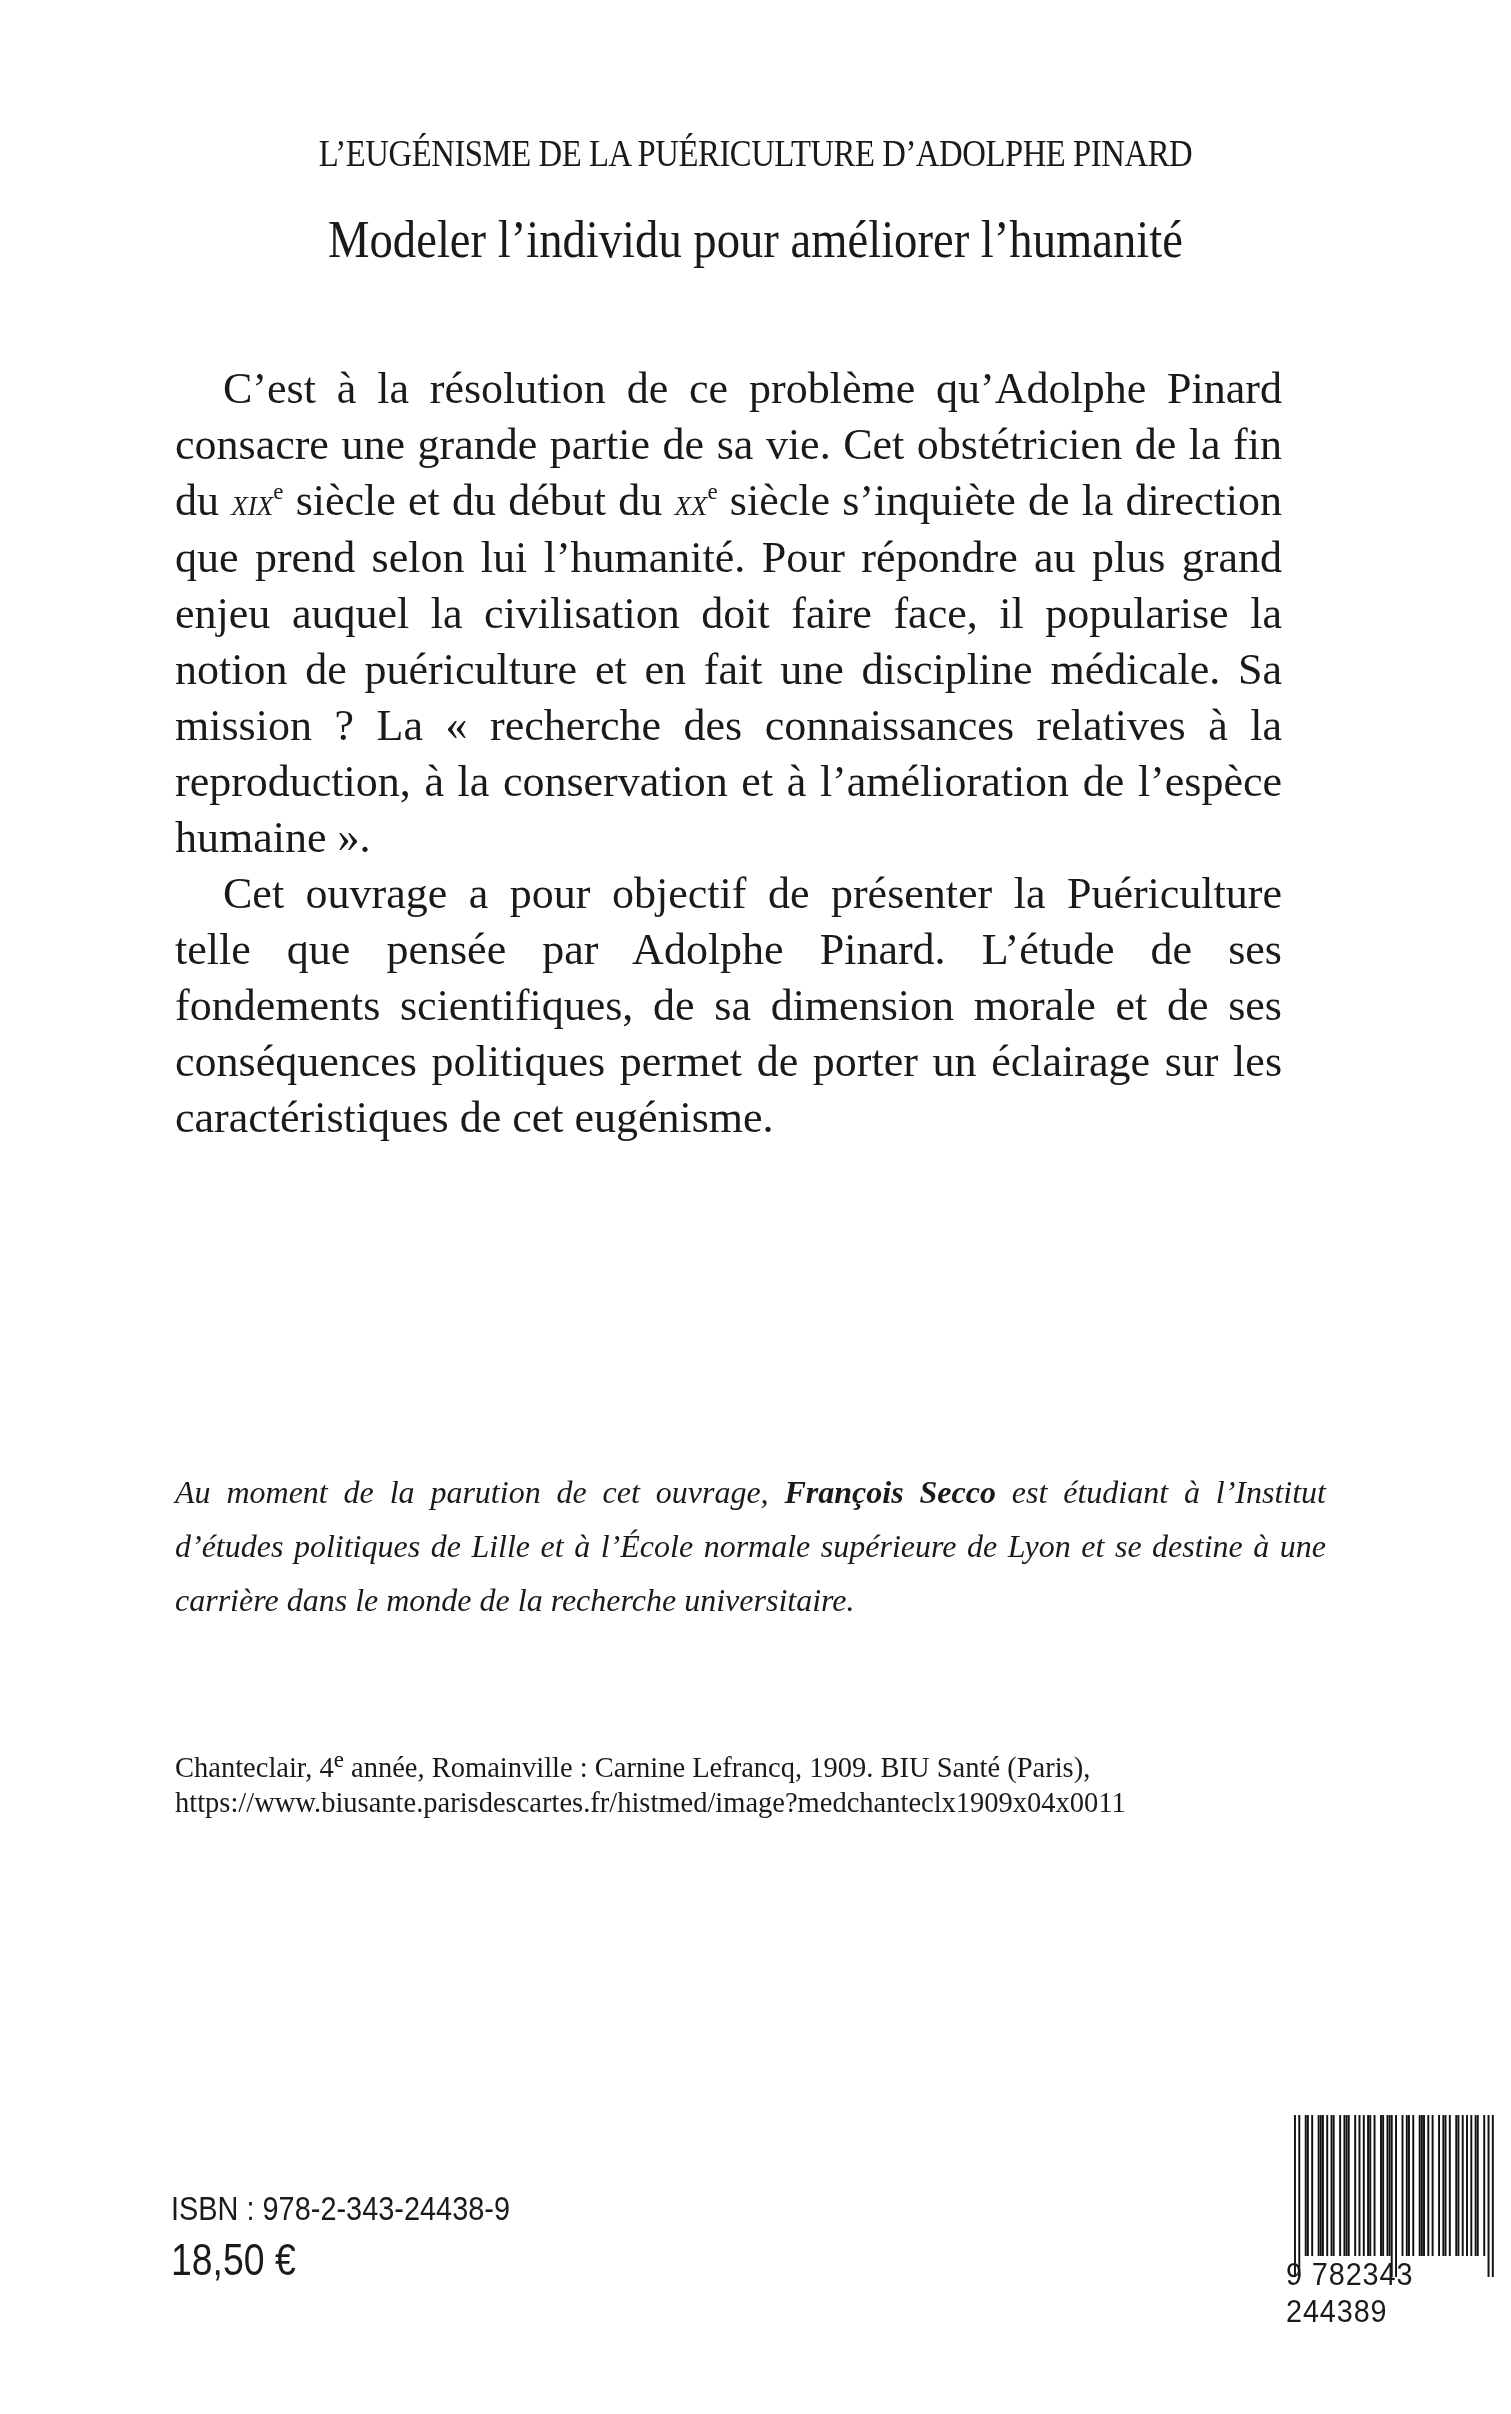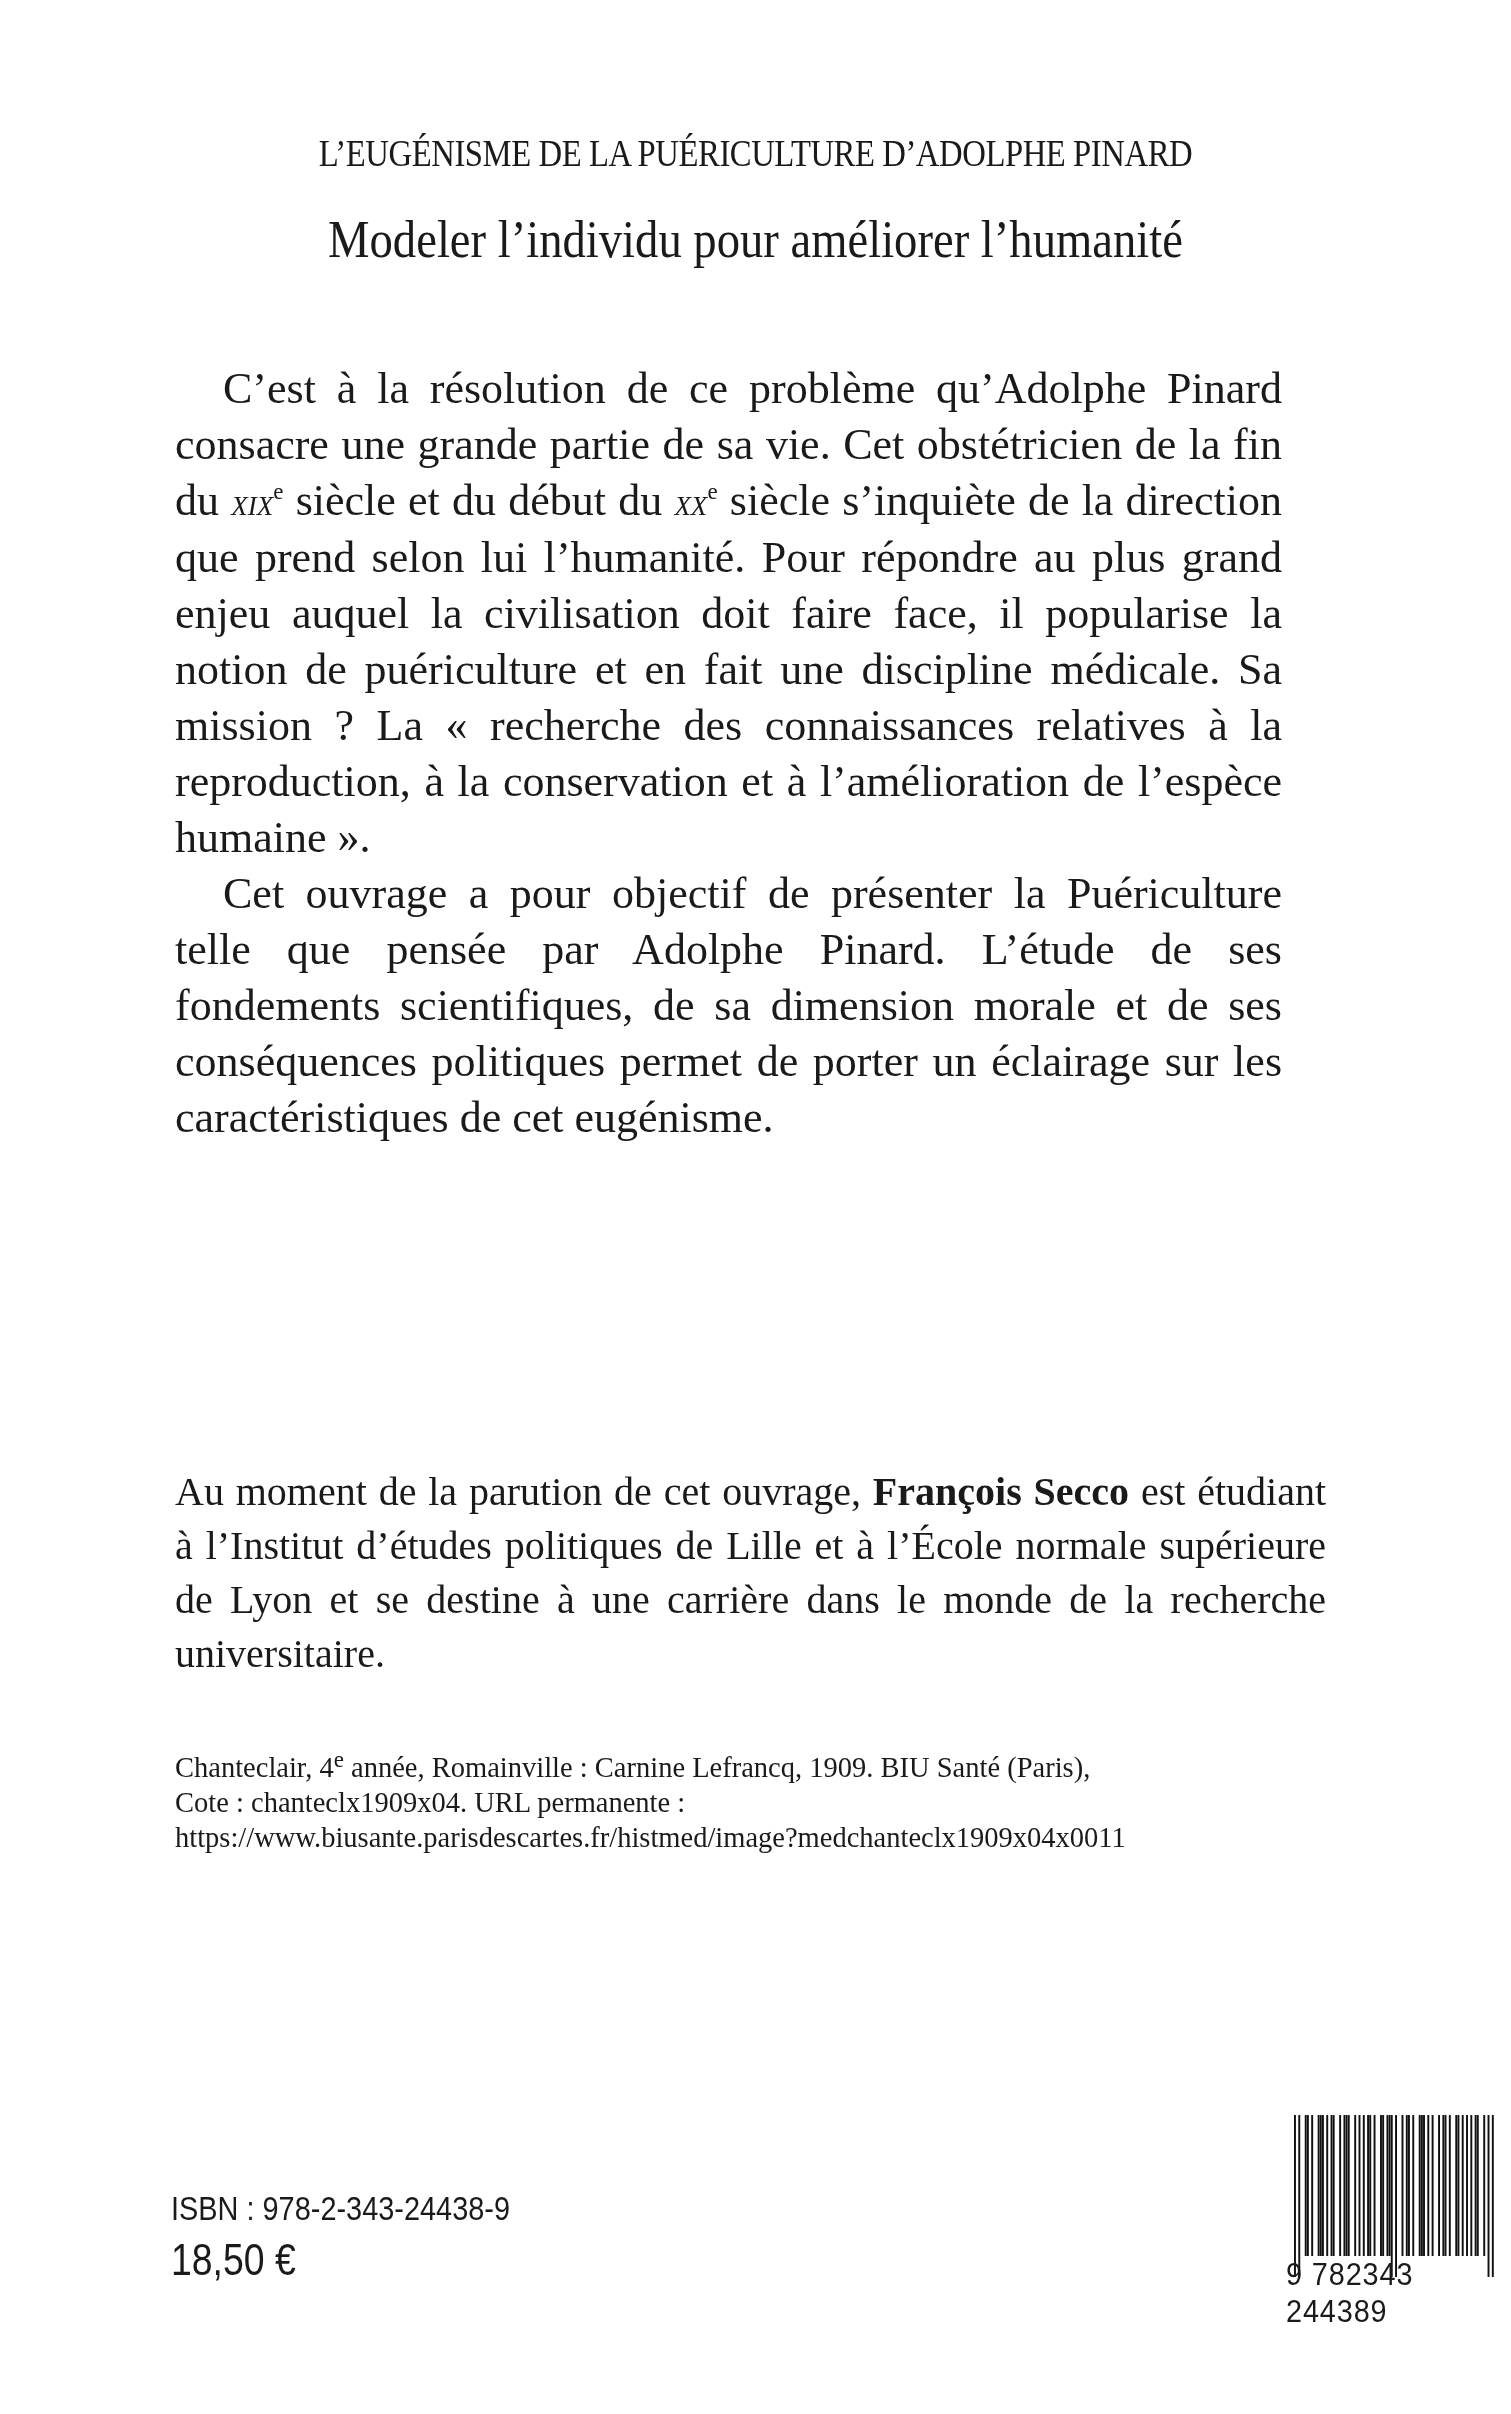--- a/index.html
+++ b/index.html
@@ -5,21 +5,21 @@
   html,body{margin:0;padding:0;background:#fff;}
   body{width:1511px;height:2415px;position:relative;overflow:hidden;color:#1a1a1a;
        font-family:"Liberation Serif","DejaVu Serif",serif;}
   .abs{position:absolute;}
   .series-title{top:131px;left:0;width:1511px;text-align:center;font-size:38px;letter-spacing:-0.5px;transform:scaleX(0.86);transform-origin:center;}
   .subtitle{top:209px;left:0;width:1511px;text-align:center;font-size:53px;transform:scaleX(0.88);transform-origin:center;}
   .body-text{left:175px;width:1107px;top:361px;font-size:44px;line-height:56px;text-align:justify;}
   .body-text p{margin:0;text-indent:48px;}
   .sc{font-variant:small-caps;text-transform:lowercase;font-size:38px;font-style:italic;}
   sup{font-size:23px;vertical-align:super;line-height:0;}
-  .author{left:175px;width:1151px;top:1465px;font-size:40px;line-height:54px;text-align:justify;}
+  .author{left:175px;width:1151px;top:1465px;font-size:32px;line-height:54px;font-style:italic;text-align:justify;}
   .author b{font-weight:bold;}
   .credits{left:175px;width:1198px;top:1750px;font-size:28.5px;line-height:35px;}
   .credits div{white-space:nowrap;}
   .isbn{left:171px;top:2189px;font-family:"Liberation Sans","DejaVu Sans",sans-serif;font-size:34px;transform:scaleX(0.85);transform-origin:left;}
   .price{left:171px;top:2235px;font-family:"Liberation Sans","DejaVu Sans",sans-serif;font-size:44px;transform:scaleX(0.85);transform-origin:left;}
   .barcode{left:1294px;top:2115px;width:200px;height:162px;}
   .barcode-digits{left:1286px;top:2256px;font-family:"Liberation Sans","DejaVu Sans",sans-serif;font-size:32px;letter-spacing:1px;transform:scaleX(0.9);transform-origin:left;}
 </style>
 </head>
 <body>
@@ -29,21 +29,20 @@
 
 <div class="abs body-text">
   <p><span>C’est à la résolution de ce problème qu’Adolphe Pinard consacre une grande partie de sa vie. Cet obstétricien de la fin du </span><span class="sc">XIX</span><sup>e</sup><span> siècle et du début du </span><span class="sc">XX</span><sup>e</sup><span> siècle s’inquiète de la direction que prend selon lui l’humanité. Pour répondre au plus grand enjeu auquel la civilisation doit faire face, il popularise la notion de puériculture et en fait une discipline médicale. Sa mission ? La « recherche des connaissances relatives à la reproduction, à la conservation et à l’amélioration de l’espèce humaine ».</span></p>
   <p>Cet ouvrage a pour objectif de présenter la Puériculture telle que pensée par Adolphe Pinard. L’étude de ses fondements scientifiques, de sa dimension morale et de ses conséquences politiques permet de porter un éclairage sur les caractéristiques de cet eugénisme.</p>
 </div>
 
 <div class="abs author"><span>Au moment de la parution de cet ouvrage, </span><b>François Secco</b><span> est étudiant à l’Institut d’études politiques de Lille et à l’École normale supérieure de Lyon et se destine à une carrière dans le monde de la recherche universitaire.</span></div>
 
 <div class="abs credits">
   <div><span>Chanteclair, 4</span><sup>e</sup><span> année, Romainville : Carnine Lefrancq, 1909. BIU Santé (Paris),</span></div>
-  <div>Cote : chanteclx1909x04. URL permanente :</div>
   <div>https://www.biusante.parisdescartes.fr/histmed/image?medchanteclx1909x04x0011</div>
 </div>
 
 <div class="abs isbn">ISBN : 978-2-343-24438-9</div>
 <div class="abs price">18,50 €</div>
 
 <svg class="abs barcode" viewBox="0 0 210 170">
     <rect x="0" y="0" width="2.0322580645161294" height="170" fill="#111"></rect>
     <rect x="4.516129032258065" y="0" width="2.0322580645161294" height="170" fill="#111"></rect>
     <rect x="11.290322580645162" y="0" width="2.0322580645161294" height="148" fill="#111"></rect>

